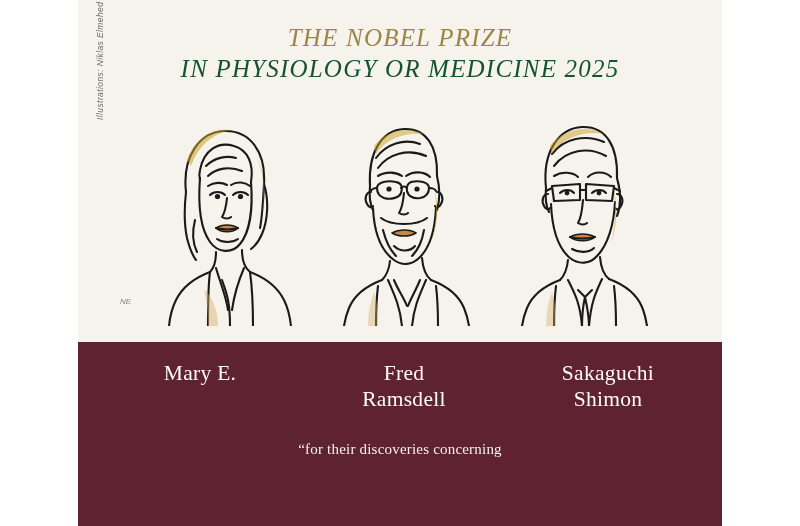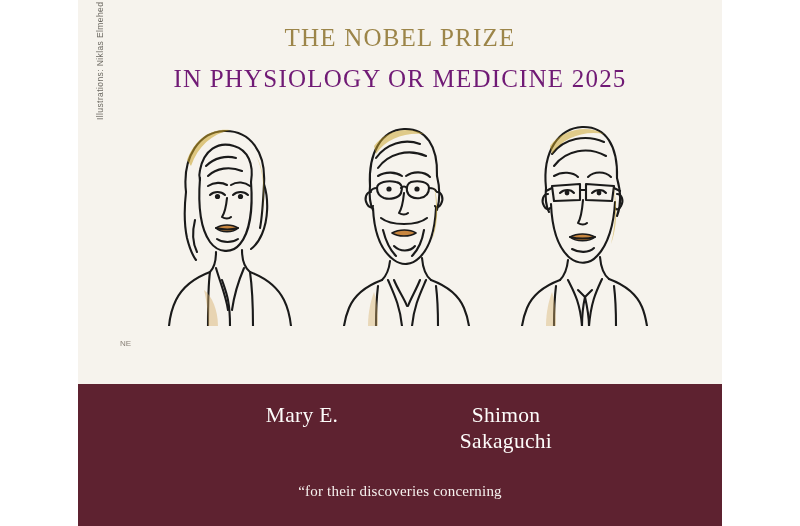--- a/index.html
+++ b/index.html
@@ -26,43 +26,44 @@
     position: relative;
     width: 644px;
     height: 526px;
     background: #f5f2ec;
     overflow: hidden;
   }
   
   .top-panel {
     position: relative;
     width: 100%;
-    height: 384px;
+    height: 342px;
     background: #f6f3ed;
+    font-style: italic;
   }
   .title-block {
     position: absolute;
     top: 22px;
     left: 0;
     width: 100%;
     text-align: center;
     color: #9a8448;
     letter-spacing: 1.2px;
     line-height: 1.25;
   }
   .title-line1 {
     font-size: 25px;
     font-weight: 400;
     color: #9c8549;
   }
   .title-line2 {
     font-size: 25px;
     font-weight: 400;
-    color: #701a75;
-    margin-top: 10px;
+    color: #14532d;
+    margin-top: 0;
   }
   .credit {
     position: absolute;
     left: 17px;
     top: 120px;
     font-size: 8.5px;
     color: #6d6a63;
     letter-spacing: 0.4px;
     transform: rotate(-90deg);
     transform-origin: left top;
@@ -341,22 +342,26 @@
       </div>
     </div>
 
     <div class="bottom-panel">
 
       <div class="names">
         <div class="name">
           <span>Mary E.</span>
         </div>
         <div class="name">
+          <span>Fred</span>
+          <span>Ramsdell</span>
+        </div>
+        <div class="name">
+          <span>Sakaguchi</span>
           <span>Shimon</span>
-          <span>Sakaguchi</span>
         </div>
       </div>
 
       <div class="motivation">
         <span>“for their discoveries concerning</span>
       </div>
 
 
     </div>
 

